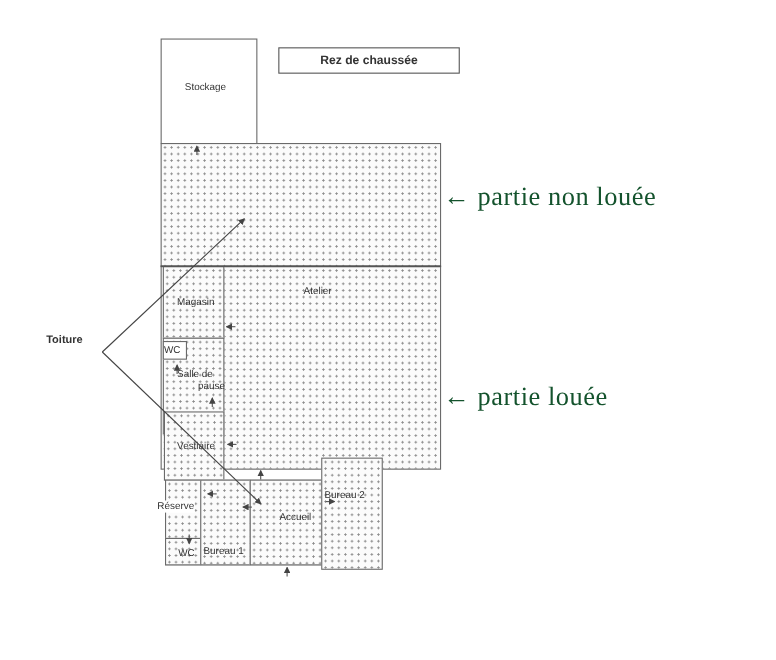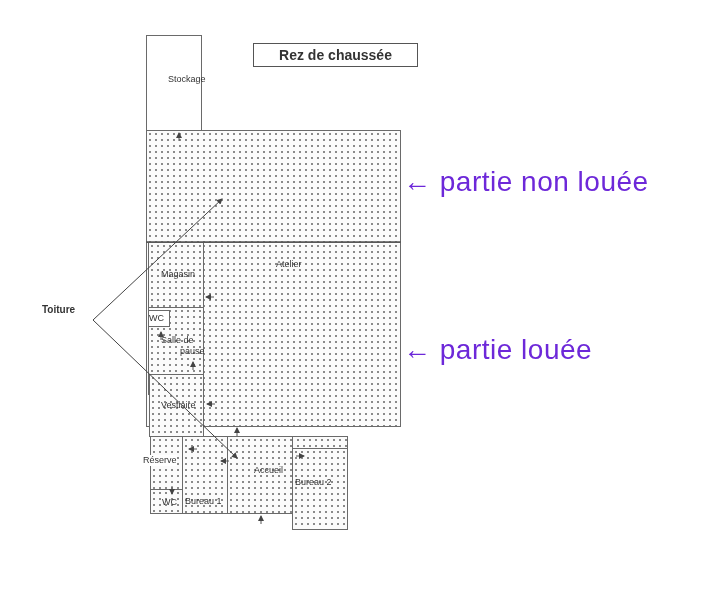--- a/index.html
+++ b/index.html
@@ -8,34 +8,34 @@
     .abs { position: absolute; box-sizing: border-box; }
     .dots {
       background-color: #fbfbfb;
       background-image: radial-gradient(circle, #8a8a8a 0.8px, transparent 1.2px);
       background-size: 6px 6px;
     }
     .box { border: 1px solid #6a6a6a; }
     .lbl { position: absolute; font-size: 9px; color: #333; white-space: nowrap;
            background: rgba(255,255,255,0.0); line-height: 11px; }
     .title-box { border: 1.5px solid #555; background: #fff; display: flex;
-                 align-items: center; justify-content: center; font-size: 14px;
+                 align-items: center; justify-content: center; font-size: 11px;
                  font-weight: bold; color: #333; }
-    .hand { position: absolute; font-family: Liberation Sans, sans-serif;
-            font-size: 28px; color: #6d28d9; white-space: nowrap; letter-spacing: 0.5px; }
+    .hand { position: absolute; font-family: Liberation Serif, serif;
+            font-size: 24px; color: #14532d; white-space: nowrap; letter-spacing: 0.5px; }
     svg.overlay { position: absolute; left: 0; top: 0; }
   </style>
 </head>
 <body>
 
 <div class="abs title-box" style="left:253px; top:43px; width:165px; height:24px;">
   <span>Rez de chaussée</span>
 </div>
 
-<div class="abs box" style="left:146px; top:35px; width:56px; height:96px; background:#fff;">
+<div class="abs box" style="left:146px; top:35px; width:88px; height:96px; background:#fff;">
   <span class="lbl" style="left:21px; top:38px;">Stockage</span>
 </div>
 
 <div class="abs box dots" style="left:146px; top:130px; width:255px; height:113px;"></div>
 
 <div class="abs box dots" style="left:146px; top:242px; width:255px; height:185px;">
   <span class="lbl" style="left:129px; top:16px;">Atelier</span>
 </div>
 
 <div class="abs box dots" style="left:148px; top:242px; width:56px; height:66px;">
@@ -66,21 +66,21 @@
 </div>
 
 <div class="abs box dots" style="left:182px; top:436px; width:46px; height:78px;">
   <span class="lbl" style="left:2px; top:28px;margin-top:31px;">Bureau 1</span>
 </div>
 
 <div class="abs box dots" style="left:227px; top:436px; width:66px; height:78px;text-align:right;">
   <span class="lbl" style="left:26px; top:28px;">Accueil</span>
 </div>
 
-<div class="abs box dots" style="left:292px; top:448px; width:56px; height:82px;text-align:center;">
+<div class="abs box dots" style="left:292px; top:416px; width:56px; height:102px;text-align:center;">
   <span class="lbl" style="left:2px; top:28px;">Bureau 2</span>
 </div>
 
 <svg class="overlay" width="705" height="600" viewBox="0 0 705 600">
   <defs>
     <marker id="ah" markerWidth="6" markerHeight="6" refX="5" refY="3" orient="auto">
       <path d="M0,0 L6,3 L0,6 z" fill="#444"></path>
     </marker>
   </defs>
 
@@ -102,13 +102,13 @@
     <line x1="229" y1="461" x2="221" y2="461" marker-end="url(#ah)"></line>
     <line x1="172" y1="486" x2="172" y2="494" marker-end="url(#ah)"></line>
     <line x1="296" y1="456" x2="304" y2="456" marker-end="url(#ah)"></line>
     <line x1="261" y1="524" x2="261" y2="516" marker-end="url(#ah)"></line>
   </g>
 </svg>
 
 <span class="lbl" style="left:42px; top:304px; font-size:10px; font-weight:bold;">Toiture</span>
 
 <span class="hand" style="left:403px; top:166px;">← partie non louée</span>
-<span class="hand" style="left:403px; top:334px;text-align:right;">← partie louée</span>
+<span class="hand" style="left:403px; top:348px;text-align:right;">← partie louée</span>
 
 </body></html>

